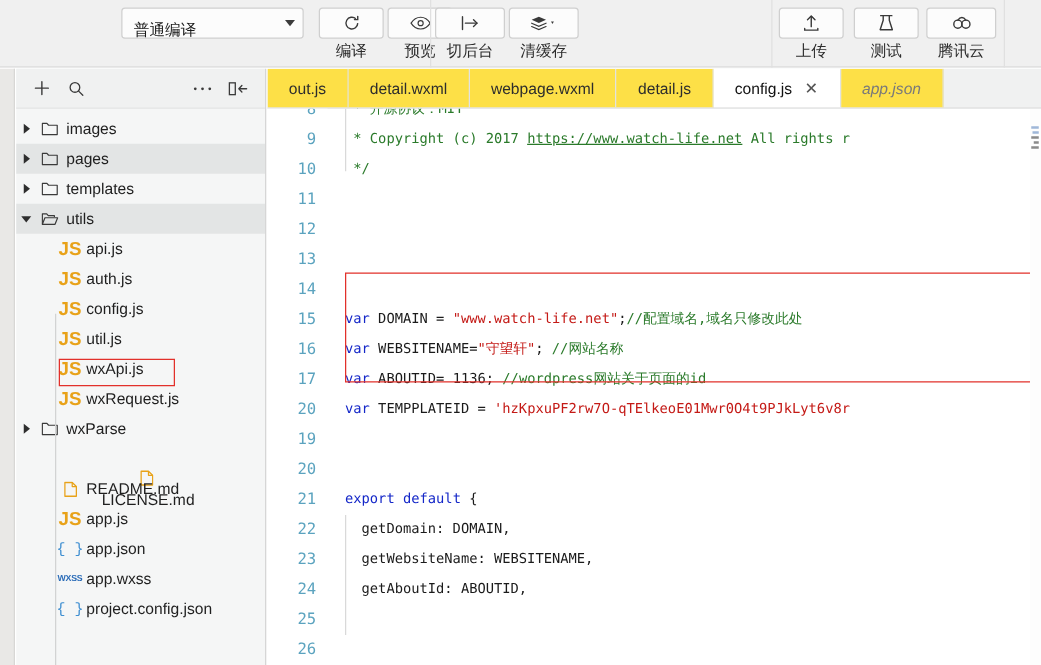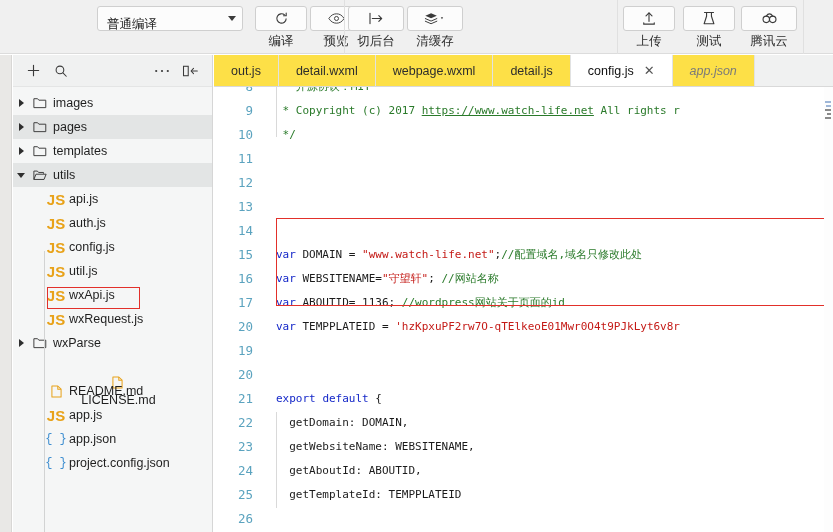--- a/index.html
+++ b/index.html
@@ -468,20 +468,25 @@
         <span class="ficon js">JS</span>
         <span class="tlabel">app.js</span>
       </div>
       <div class="trow" style="padding-left: 16px;">
         <span class="arrow"></span>
         <span class="ficon json">{ }</span>
         <span class="tlabel">app.json</span>
       </div>
       <div class="trow" style="padding-left: 16px;">
         <span class="arrow"></span>
+        <span class="ficon wxss">WXSS</span>
+        <span class="tlabel">app.wxss</span>
+      </div>
+      <div class="trow" style="padding-left: 16px;">
+        <span class="arrow"></span>
         <span class="ficon json">{ }</span>
         <span class="tlabel">project.config.json</span>
       </div>
     </div>
   <div class="tree-guide"></div>
   <div class="redbox-file"></div>
 </div>
 
 <div class="tabbar" id="tabbar">
     <div class="tab">
@@ -539,21 +544,20 @@
       <div class="cl"><span class="k-kw">var</span><span class="k-pl"> DOMAIN = </span><span class="k-str">"www.watch-life.net"</span><span class="k-pl">;</span><span class="k-com">//配置域名,域名只修改此处</span></div>
       <div class="cl"><span class="k-kw">var</span><span class="k-pl"> WEBSITENAME=</span><span class="k-str">"守望轩"</span><span class="k-pl">; </span><span class="k-com">//网站名称</span></div>
       <div class="cl"><span class="k-kw">var</span><span class="k-pl"> ABOUTID= </span><span class="k-num">1136</span><span class="k-pl">; </span><span class="k-com">//wordpress网站关于页面的id</span></div>
       <div class="cl"><span class="k-kw">var</span><span class="k-pl"> TEMPPLATEID = </span><span class="k-str">'hzKpxuPF2rw7O-qTElkeoE01Mwr0O4t9PJkLyt6v8r</span></div>
       <div class="cl">&nbsp;</div>
       <div class="cl">&nbsp;</div>
       <div class="cl"><span class="k-kw">export</span><span class="k-pl"> </span><span class="k-kw">default</span><span class="k-pl"> {</span></div>
       <div class="cl"><span class="k-pl">  getDomain: DOMAIN,</span></div>
       <div class="cl"><span class="k-pl">  getWebsiteName: WEBSITENAME,</span></div>
       <div class="cl"><span class="k-pl">  getAboutId: ABOUTID,</span></div>
-      <div class="cl"><span class="k-pl">  getTemplateId: TEMPPLATEID</span></div>
       <div class="cl">&nbsp;</div>
       <div class="cl"></div>
     </div>
 
   <div class="indent-guide" style="left:62px; top:0px; height:50px;"></div>
   <div class="indent-guide" style="left:62px; top:325px; height:96px;"></div>
 
   <div class="redbox-code"></div>
 
   <div class="minimap">

